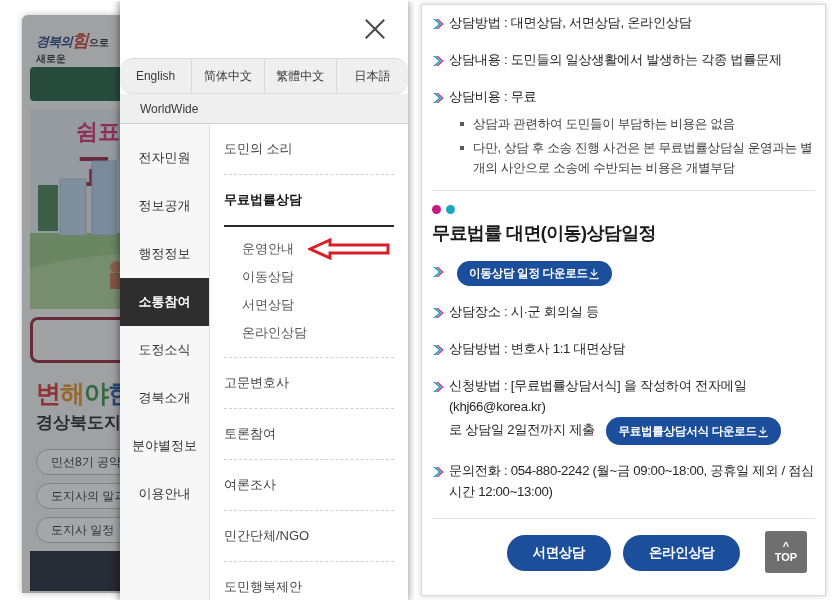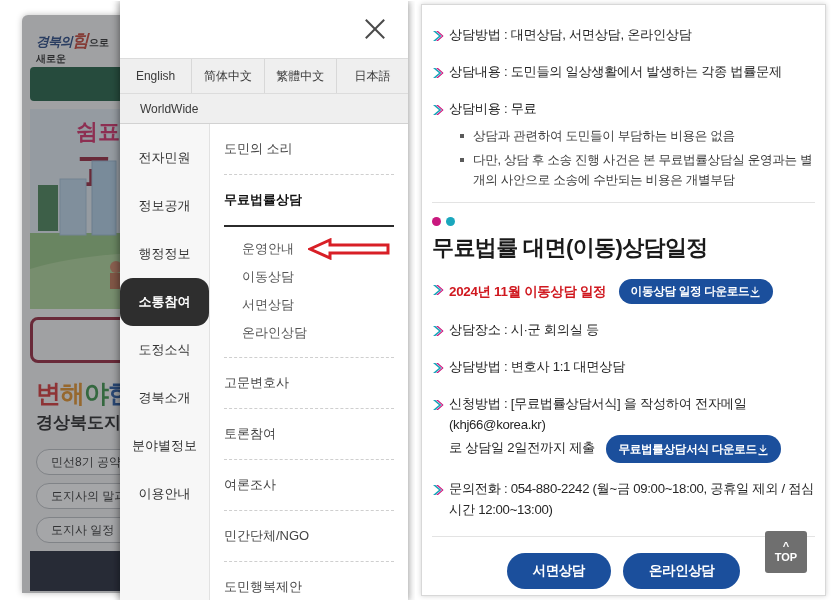--- a/index.html
+++ b/index.html
@@ -98,21 +98,21 @@
   }
   #close-btn:before, #close-btn:after {
     content:""; position:absolute; left:2px; top:14px; width:26px; height:2px;
     background:#4a4a4a;
   }
   #close-btn:before{ transform: rotate(45deg); }
   #close-btn:after { transform: rotate(-45deg); }
 
   #lang-bar {
     display: flex; height: 36px; background: #efefef;
-    border-top: 1px solid #dcdcdc; border-bottom: 1px solid #dcdcdc;
+    border-top: 1px solid #dcdcdc; border-bottom: 1px solid #dcdcdc; border-radius: 13px;
   }
   #lang-bar .lang {
     flex: 1; display: flex; align-items: center; justify-content: center;
     font-size: 12px; color: #3a3a3a; border-right: 1px solid #d8d8d8;
     cursor: pointer; white-space: nowrap;
   }
   #lang-bar .lang:last-child { border-right: none; justify-content: center; }
   #lang-world {
     height: 30px; background: #efefef; display: flex; align-items: center;
     padding-left: 20px; font-size: 12px; color: #3a3a3a;
@@ -122,21 +122,21 @@
   #menu-body { display: flex; height: 477px; text-align: center; }
   #menu-main {
     width: 90px; background: #f7f7f7; border-right: 1px solid #e2e2e2;
     padding-top: 10px;
   }
   .main-item {
     height: 48px; display: flex; align-items: center; justify-content: center;
     font-size: 13px; color: #333; cursor: pointer; white-space: nowrap;
   }
   .main-item.active {
-    background: #2e2e2e; color: #ffffff; font-weight: bold; border-radius: 13px;
+    background: #2e2e2e; color: #ffffff; font-weight: bold;
   }
 
   #menu-sub { flex: 1; background: #ffffff; padding: 0 14px; overflow: hidden; }
   .sub-group { border-bottom: 1px dashed #cfcfcf; }
   .sub-title {
     height: 50px; display: flex; align-items: center;
     font-size: 13px; color: #444; cursor: pointer; white-space: nowrap;
   }
   .sub-group.open > .sub-title { font-weight: bold; color: #111; }
   .sub-group.open { border-bottom: none; }
@@ -157,42 +157,42 @@
     background: #ffffff; overflow: hidden;
   }
   #right-inner {
     position: absolute; left: 6px; top: 4px; width: 405px; height: 592px;
     background: #fff; border: 1px solid #d8d8d8;
     box-shadow: 0 0 5px rgba(0,0,0,.18);
     padding: 8px 10px 0 10px;
   }
   ul, li { list-style: none; }
 
-  .row { display: flex; align-items: flex-start; margin-bottom: 16px; margin-top: 12px; }
+  .row { display: flex; align-items: flex-start; margin-bottom: 16px; }
   .chev { flex: 0 0 17px; margin-top: 3px; }
   .row-txt {
     font-size: 13.2px; color: #262626; line-height: 1.55; letter-spacing: -0.3px;
   }
   .subbul { margin: -6px 0 12px 28px; }
   .subbul li {
     position: relative; font-size: 12.6px; color: #3b3b3b;
     line-height: 1.6; letter-spacing: -0.3px; padding-left: 13px;
     margin-bottom: 4px;
   }
   .subbul li:before {
     content: ""; position: absolute; left: 0; top: 8px;
     width: 4px; height: 4px; background: #5a5a5a;
   }
   hr.sep { border: none; border-top: 1px solid #e3e3e3; margin: 4px 0 14px 0; }
 
   .dots { display: flex; gap: 5px; margin-bottom: 7px; }
   .dots span { width: 9px; height: 9px; border-radius: 50%; display: block; }
 
   h2.sec-title {
-    font-size: 22px; font-weight: bold; color: #1a1a1a;
+    font-size: 18px; font-weight: bold; color: #1a1a1a;
     letter-spacing: -0.6px; margin-bottom: 16px;
   }
   .red-txt { color: #d0181f; font-weight: bold; font-size: 13.4px; letter-spacing:-0.3px;}
 
   .dl-pill {
     display: inline-flex; align-items: center; 
     background: #1b4f9c; color: #fff; border-radius: 14px;
     font-size: 11.6px; font-weight: bold; letter-spacing: -0.3px;
     padding: 5px 12px; margin-left: 8px; cursor: pointer;
     vertical-align: middle; white-space: nowrap;
@@ -454,21 +454,20 @@
       <h2 class="sec-title">무료법률 대면(이동)상담일정</h2>
 
       <div class="row">
         <span class="chev">
           <svg width="12" height="12" viewBox="0 0 12 12">
             <path d="M1 1 L7 6 L1 11 L3.4 11 L9.4 6 L3.4 1 Z" fill="#16a5ba"></path>
             <path d="M4 1 L10 6 L4 11 L6 11 L11.6 6 L6 1 Z" fill="#c9187e"></path>
           </svg>
         </span>
         <span>
-          <span class="red-txt">2024년 11월 이동상담 일정</span>
           <span class="dl-pill">
             <span>이동상담 일정 다운로드</span>
             <span class="dl-ico">
               <svg width="12" height="12" viewBox="0 0 12 12">
                 <path d="M6 1 L6 7 M3.2 4.6 L6 7.4 L8.8 4.6" stroke="#fff" stroke-width="1.1" fill="none" stroke-linecap="round"></path>
                 <path d="M2 9.4 L2 10.6 L10 10.6 L10 9.4" stroke="#fff" stroke-width="1.1" fill="none"></path>
               </svg>
             </span>
           </span>
         </span>

